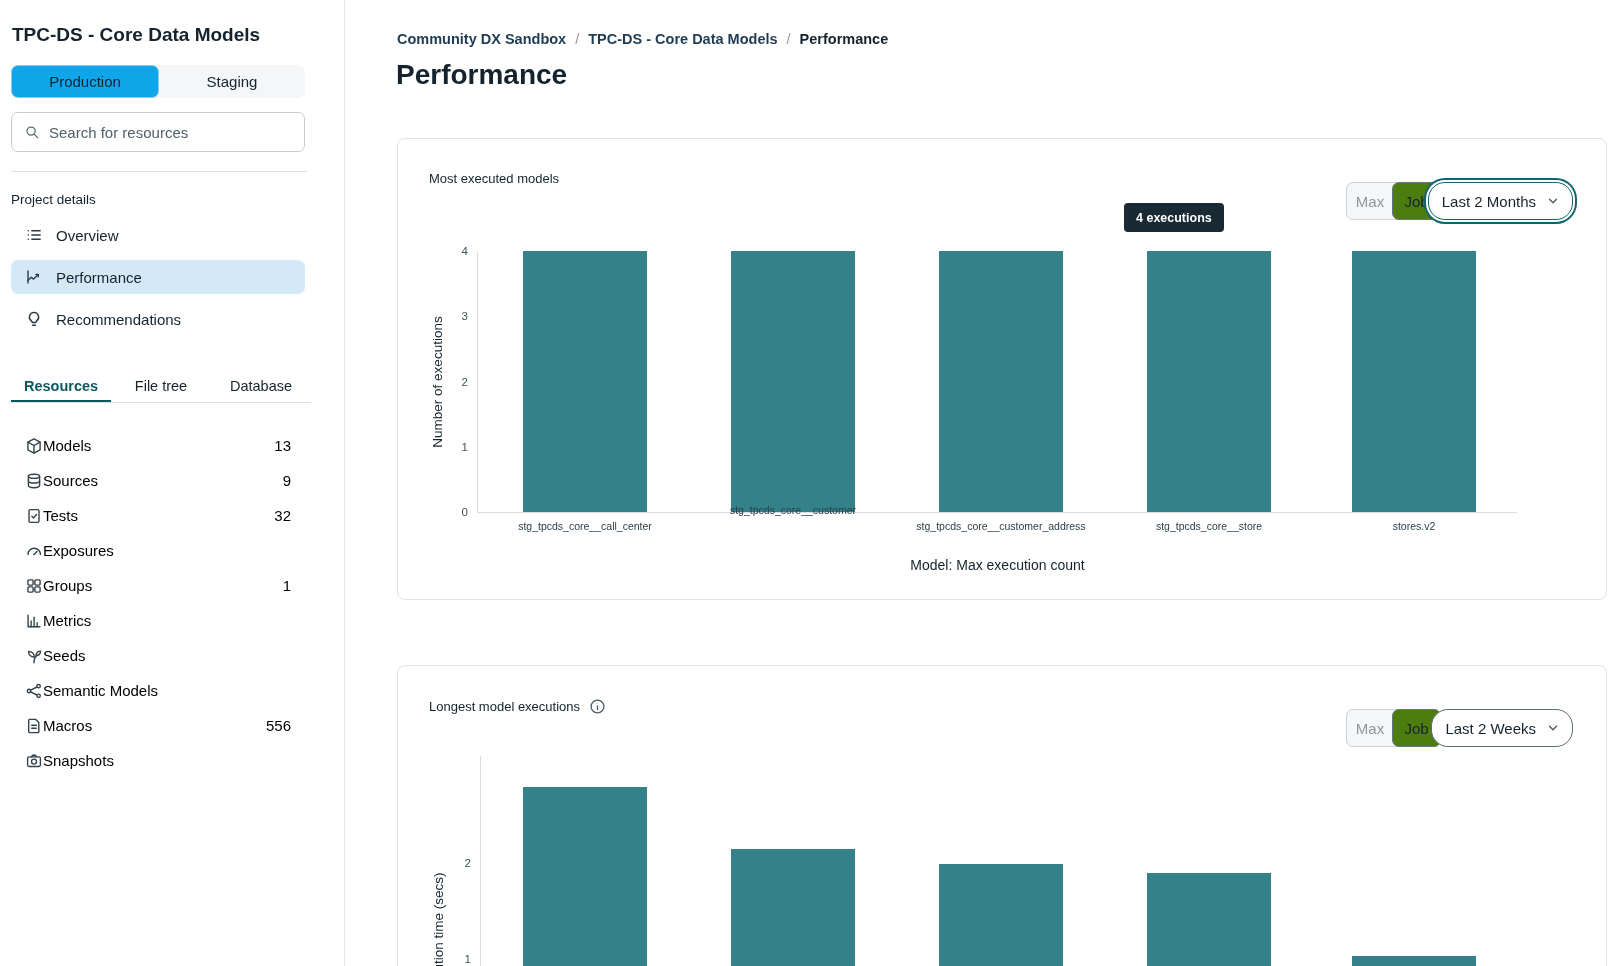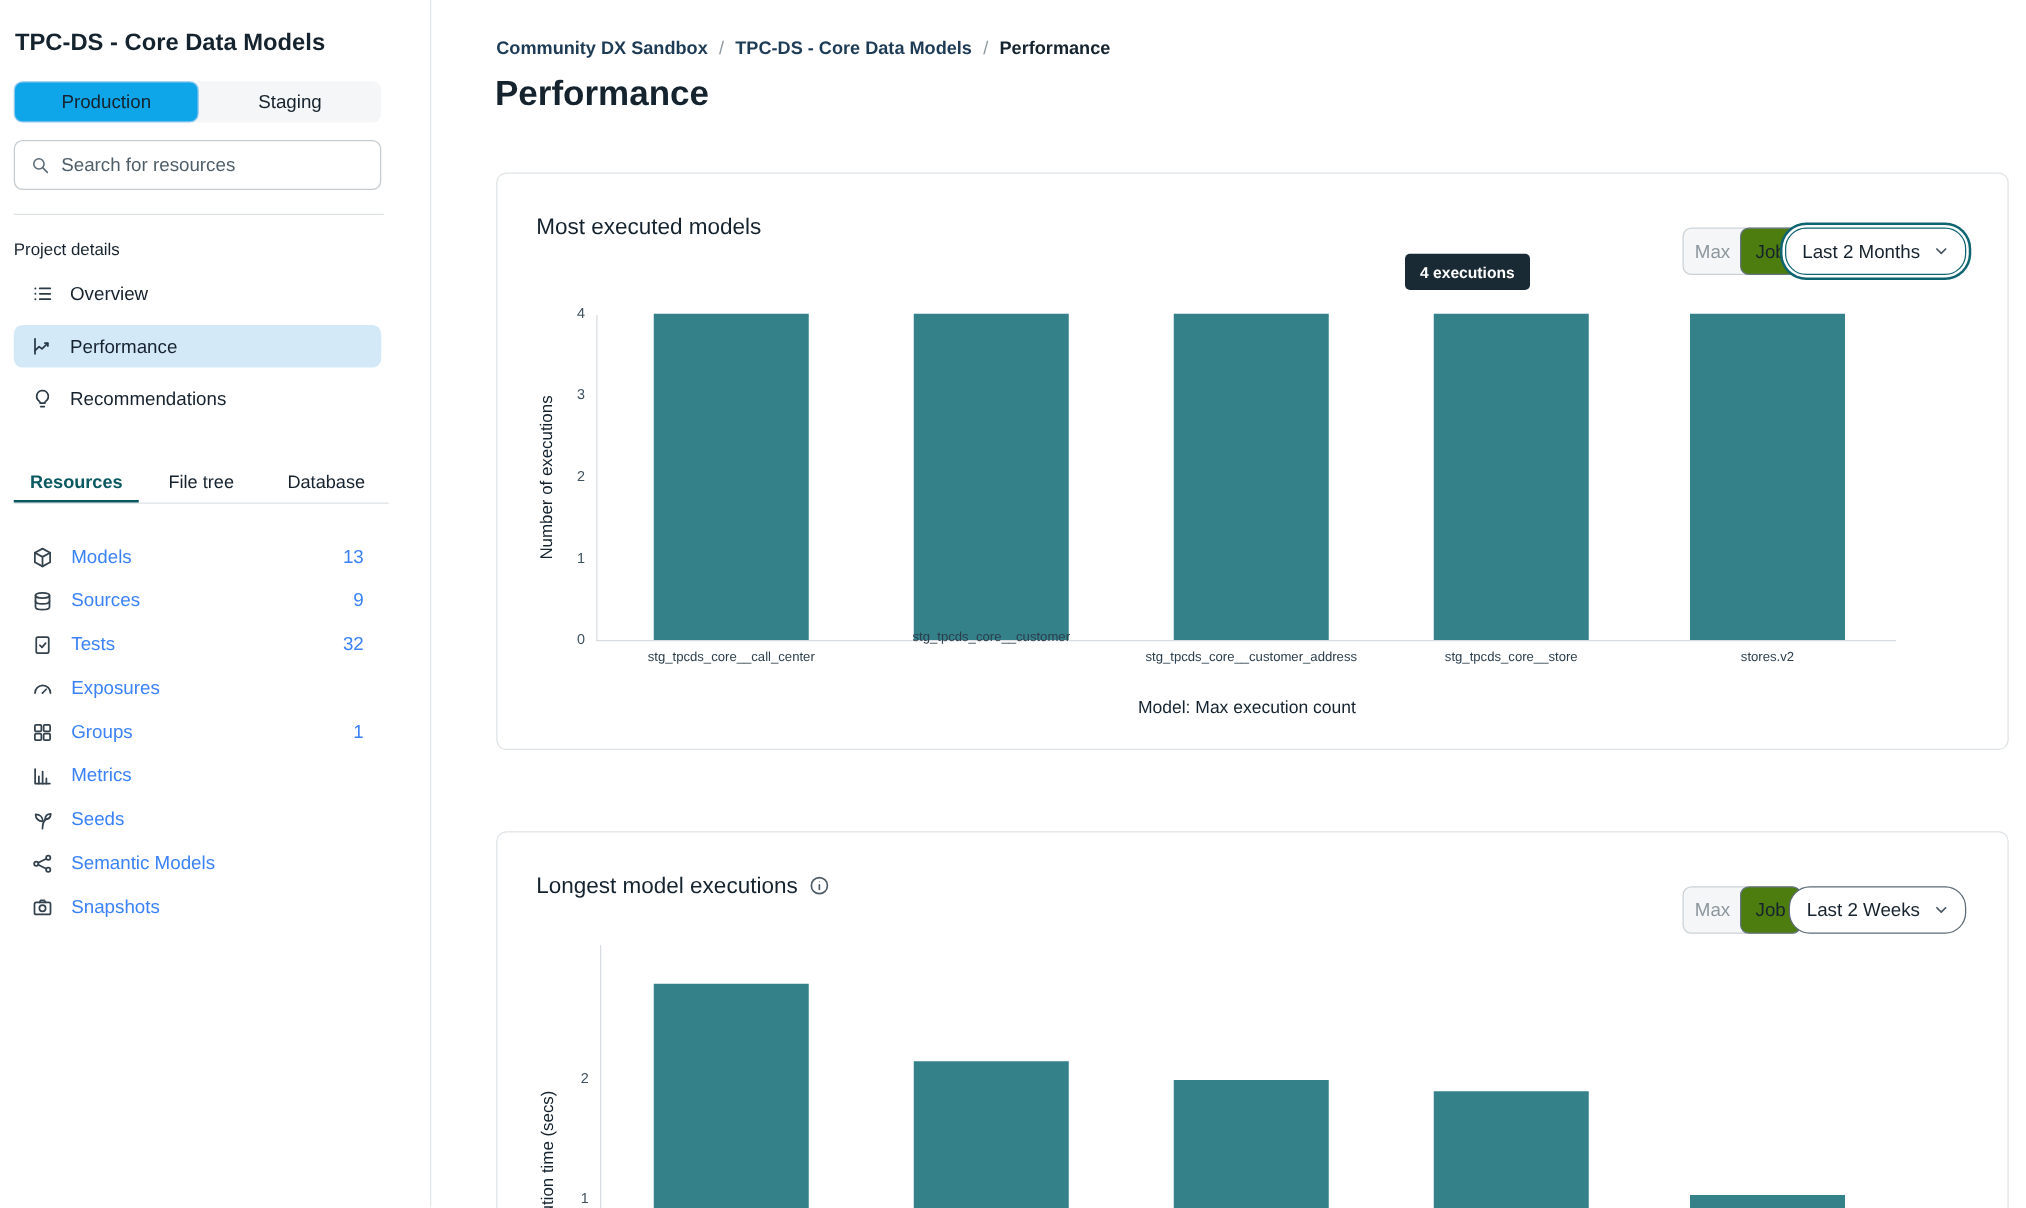--- a/index.html
+++ b/index.html
@@ -28,40 +28,40 @@
   .nav-item { height:34px; margin-bottom:8px; display:flex; align-items:center; gap:13px;
     padding:0 14px; border-radius:7px; font-size:15px; color:#16232e; cursor:pointer; }
   .nav-item.active { background:#d4e9f8; }
   .nav-item .icon { color:#2a3b47; }
   .resource-tabs { position:absolute; left:11px; top:372px; width:300px; height:31px;
     display:flex; border-bottom:1px solid #dde1e4; }
   .rtab { flex:1; display:flex; align-items:center; justify-content:center;
     font-size:14.5px; color:#16232e; cursor:pointer; border-bottom:2px solid transparent; }
   .rtab.active { color:#0a5961; font-weight:700; border-bottom-color:#0a5961; }
   .resource-list { position:absolute; left:11px; top:428px; width:294px; }
-  .res-row { height:35px; display:flex; align-items:center; gap:14px; padding:0 14px;
-    font-size:15px; color:#3b82f6; cursor:pointer; }
+  .res-row { height:35px; display:flex; align-items:center; gap:0; padding:0 14px;
+    font-size:15px; color:#000000; cursor:pointer; }
   .res-row .icon { color:#33424d; }
   .res-label { flex:1; }
   .res-count { font-size:15px; }
 
   
   .main { position:absolute; left:346px; top:0; width:1275px; height:966px; background:#fff; }
   .breadcrumb { position:absolute; left:51px; top:31px; display:flex; gap:9px;
     font-size:14.5px; font-weight:600; color:#1d3b55; }
   .crumb { cursor:pointer; }
   .crumb.current { color:#14232e; font-weight:700; cursor:default; }
   .crumb-sep { color:#8d99a1; font-weight:400; }
   .page-title { position:absolute; left:50px; top:59px; font-size:28px; font-weight:600; color:#14232e; }
 
   .card { position:absolute; left:51px; width:1210px; background:#fff;
     border:1px solid #dfe3e6; border-radius:8px; }
   #card0 { top:138px; height:462px; }
   #card1 { top:665px; height:560px; }
-  .card-title { position:absolute; left:31px; top:32px; font-size:18px; font-weight:500;
+  .card-title { position:absolute; left:31px; top:32px; font-size:13px; font-weight:500;
     color:#14232e; display:flex; align-items:center; gap:9px; }
   .info-ic { color:#4c5a64; cursor:pointer; }
 
   .segmented { position:absolute; top:43px; right:165px; height:38px; display:flex;
     border:1px solid #ccd2d6; border-radius:7px; background:#f5f6f7; }
   .seg { width:46px; display:flex; align-items:center; justify-content:center;
     font-size:15px; cursor:pointer; }
   .seg.inactive { color:#8d979e; }
   .seg.active { background:#4d7c0f; border:1px solid #66757f; border-radius:7px;
     margin:-1px; width:49px; color:#16232e; }
@@ -228,20 +228,30 @@
         <span class="icon">
           <svg width="18" height="18" viewBox="0 0 18 18" fill="none" stroke="currentColor" stroke-width="1.4" stroke-linecap="round" stroke-linejoin="round">
             <circle cx="4" cy="9" r="1.7"></circle>
             <circle cx="13.6" cy="4.2" r="1.7"></circle>
             <circle cx="13.6" cy="13.8" r="1.7"></circle>
             <path d="M5.6 8.2l6.4-3.2M5.6 9.8l6.4 3.2"></path>
           </svg>
         </span>
         <span class="res-label">Semantic Models</span>
         <span class="res-count"></span>
+      </div>
+      <div class="res-row">
+        <span class="icon">
+          <svg width="18" height="18" viewBox="0 0 18 18" fill="none" stroke="currentColor" stroke-width="1.4" stroke-linecap="round" stroke-linejoin="round">
+            <path d="M4.6 2.4h6.2l3 3v9.3a.9.9 0 0 1-.9.9H4.6a.9.9 0 0 1-.9-.9V3.3a.9.9 0 0 1 .9-.9z"></path>
+            <path d="M6.7 8.2h4.6M6.7 11.2h4.6"></path>
+          </svg>
+        </span>
+        <span class="res-label">Macros</span>
+        <span class="res-count">556</span>
       </div>
       <div class="res-row">
         <span class="icon">
           <svg width="18" height="18" viewBox="0 0 18 18" fill="none" stroke="currentColor" stroke-width="1.4" stroke-linecap="round" stroke-linejoin="round">
             <rect x="2.6" y="4.9" width="12.8" height="9.6" rx="1.4"></rect>
             <circle cx="9" cy="9.6" r="2.5"></circle>
             <path d="M6.6 4.9l1-1.7h2.8l1 1.7"></path>
           </svg>
         </span>
         <span class="res-label">Snapshots</span>

